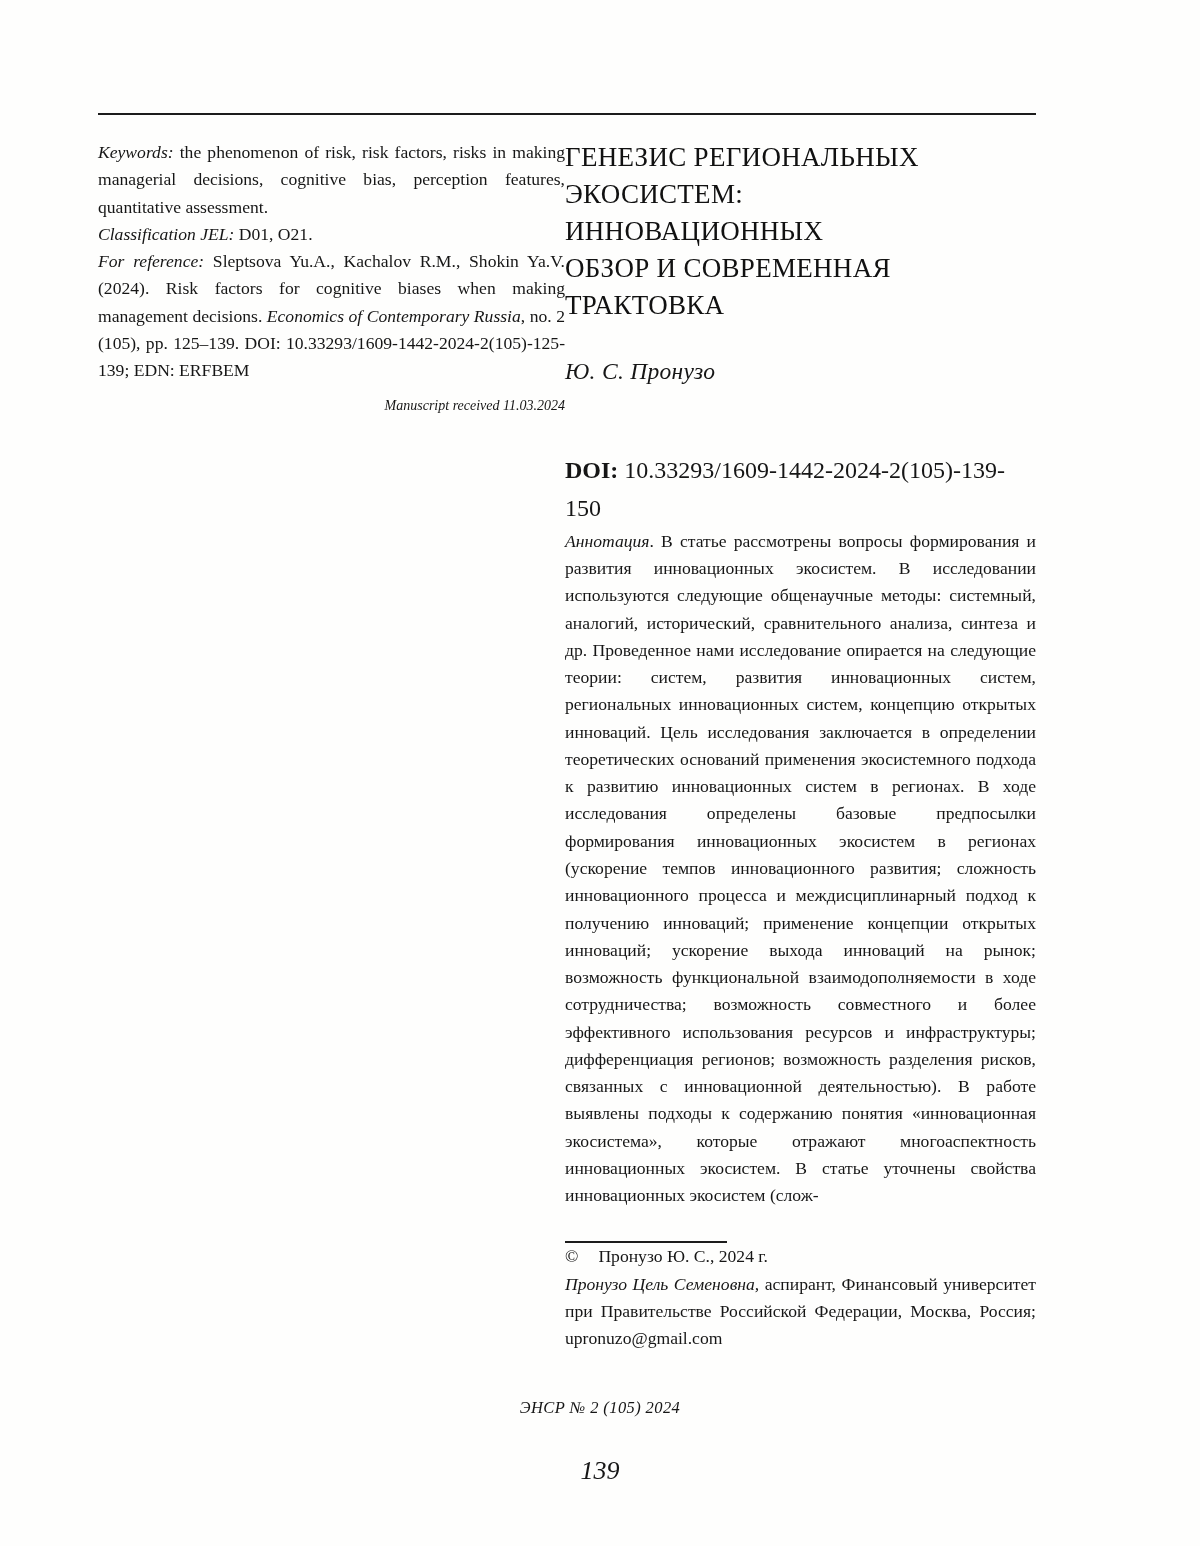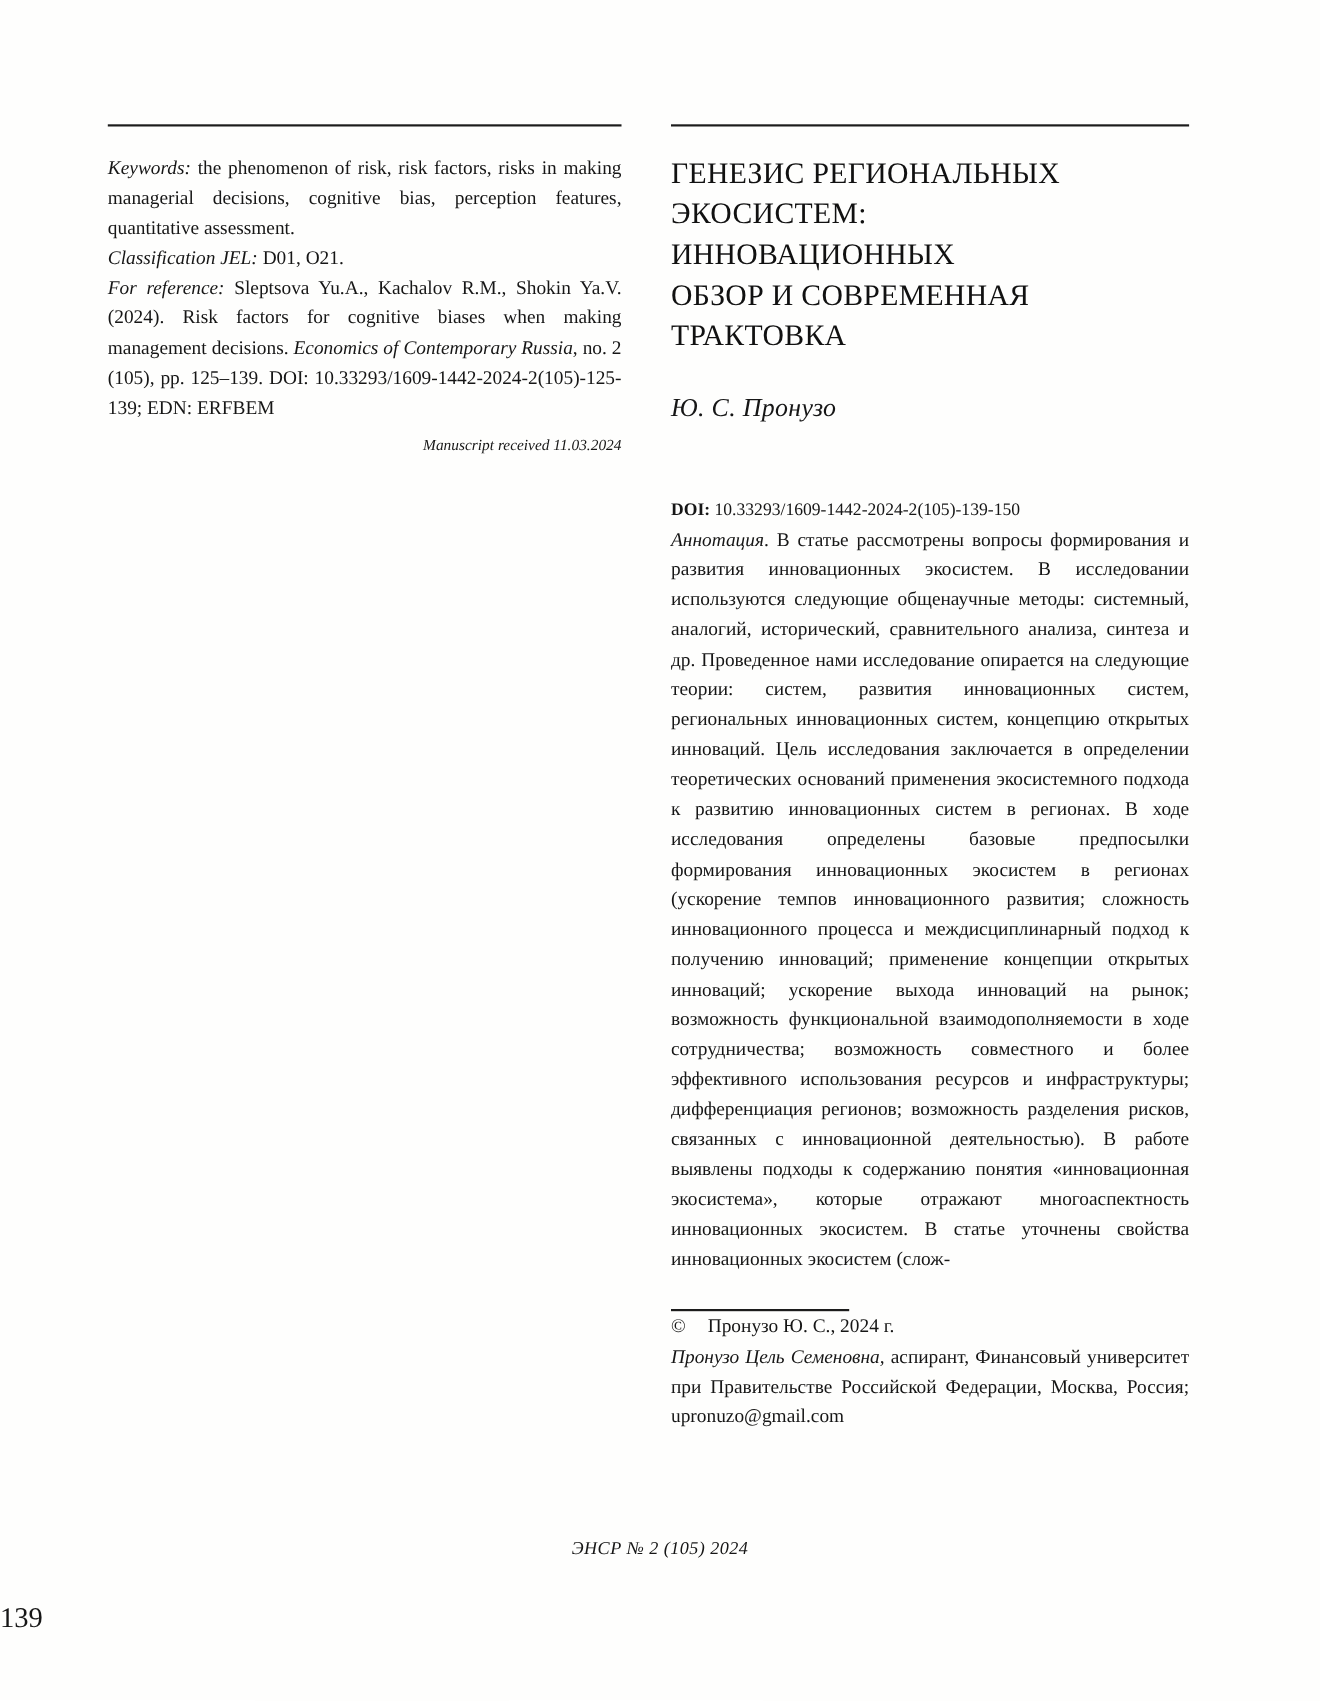--- a/index.html
+++ b/index.html
@@ -17,21 +17,21 @@
 
   .columns {
     position: absolute;
     top: 113px;
     left: 98px;
     width: 1003px;
     display: flex;
   }
 
   .col-left  { width: 467px; }
-  .col-right { width: 471px; margin-left: 45px; }
+  .col-right { width: 471px; }
 
   .rule {
     border: 0;
     border-top: 2.5px solid #1c1c1c;
     margin: 0 0 24px 0;
     width: 100%;
   }
 
   p.body {
     font-size: 17.6px;
@@ -60,21 +60,21 @@
 
   .author {
     margin-top: 34px;
     font-style: italic;
     font-size: 23.5px;
     letter-spacing: 0.3px;
   }
 
   .doi-block {
     margin-top: 66px;
-    font-size: 16px;
+    font-size: 24px;
     line-height: 1.6;
   }
 
   .abstract { margin-top: 40px; }
 
   .copy-rule {
     border: 0;
     border-top: 2.5px solid #1c1c1c;
     width: 162px;
     margin: 32px 0 0 0;
@@ -97,21 +97,22 @@
     font-style: italic;
     font-size: 16.5px;
     letter-spacing: 0.4px;
   }
 
   .footer-page {
     position: absolute;
     top: 1456px;
     left: 0;
     width: 100%;
-    text-align: left;
+    text-align: center;
+    font-style: italic;
     font-size: 26px;
   }
 </style>
 </head>
 <body>
 
 <div class="page">
 
   <div class="columns">
 

